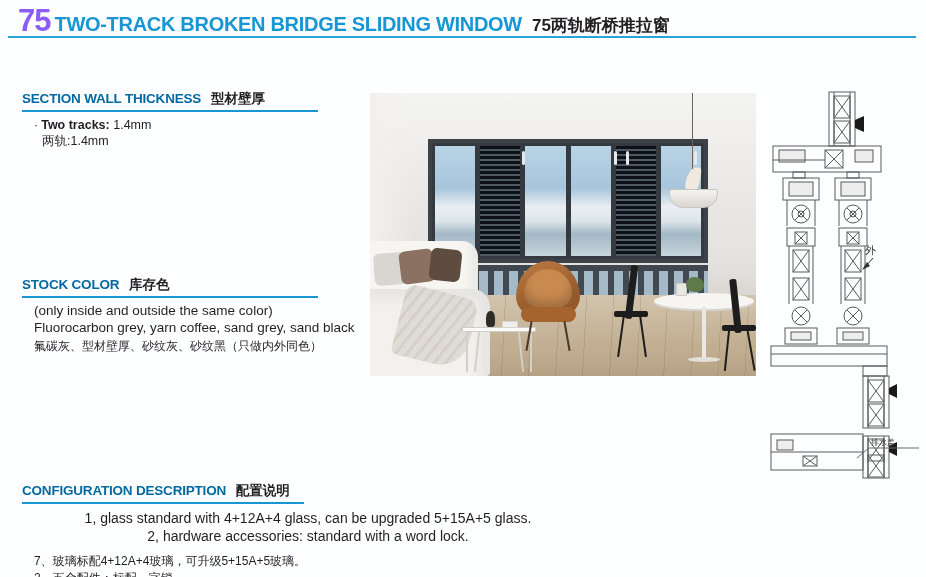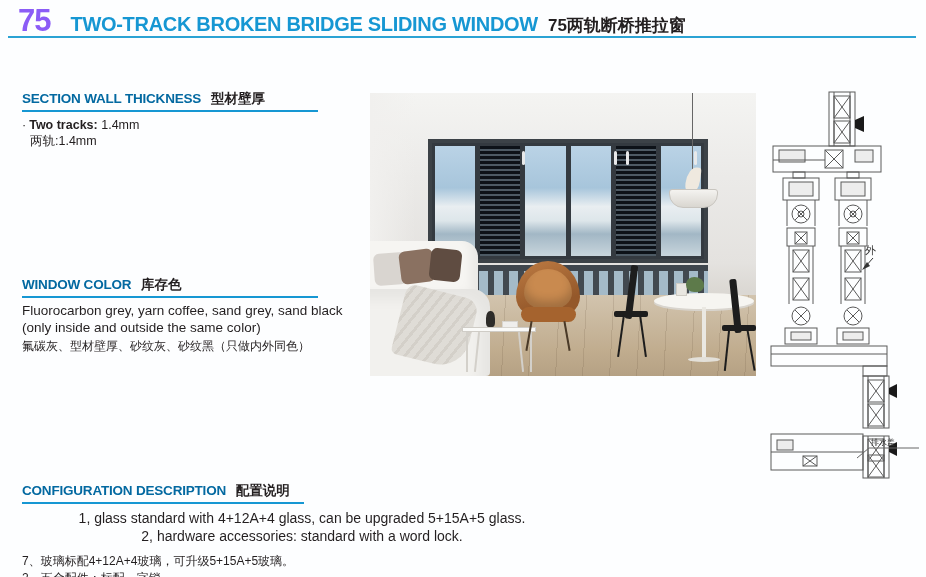--- a/index.html
+++ b/index.html
@@ -2,31 +2,31 @@
 <html><head>
 <meta charset="utf-8">
 <style>
   html,body{margin:0;padding:0;}
   .page{position:relative;width:926px;height:577px;background:#fdfeff;overflow:hidden;
         font-family:"Liberation Sans","DejaVu Sans",sans-serif;color:#231f20;}
 
   
   .header{position:absolute;left:18px;top:5px;display:flex;align-items:baseline;}
   .h-num{font-size:31px;font-weight:bold;color:#8b5cf6;letter-spacing:-1px;line-height:1;}
-  .h-en{font-size:20px;font-weight:bold;color:#1697d3;margin-left:20px;letter-spacing:-0.3px;}
+  .h-en{font-size:20px;font-weight:bold;color:#1697d3;margin-left:4px;letter-spacing:-0.3px;}
   .h-zh{font-size:17px;font-weight:600;color:#231f20;margin-left:10px;}
   .h-rule{position:absolute;left:8px;top:36px;width:908px;height:2px;background:#2ba3d4;}
 
   
   .sec{position:absolute;left:22px;width:340px;}
   .sec-head{font-size:13.5px;font-weight:bold;border-bottom:2px solid #1697d3;
             padding-bottom:2px;width:296px;}
   .sec-head .en{color:#0369a1;letter-spacing:-0.2px;}
   .sec-head .zh{color:#231f20;margin-left:6px;}
-  .sec-body{margin-top:5px;font-size:12.5px;line-height:1.3;color:#231f20;}
+  .sec-body{margin-top:5px;font-size:12.5px;line-height:1.3;color:#231f20;margin-left:12px;}
   .bullet{margin-left:-8px;margin-right:3px;color:#231f20;}
   .b{font-weight:bold;}
   .en-line{font-size:13.5px;line-height:1.25;}
   .zh-line{font-size:12px;line-height:1.5;}
   .cfg-en{font-size:14px;line-height:1.3;text-align:center;}
   .cfg-zh{font-size:12px;line-height:1.4;margin-top:8px;}
   .cfg-head{width:282px;}
 
   
   .photo{position:absolute;left:370px;top:93px;width:386px;height:283px;overflow:hidden;
@@ -114,26 +114,26 @@
       <div>
         <span class="bullet">·</span><span class="b">Two tracks:</span>
         <span>1.4mm</span>
       </div>
       <div>两轨:1.4mm</div>
     </div>
   </div>
 
   <div class="sec" style="top:276px;">
     <div class="sec-head">
-      <span class="en">WINDOW COLOR</span>
+      <span class="en">STOCK COLOR</span>
       <span class="zh">库存色</span>
     </div>
     <div class="sec-body">
+      <div class="en-line">(only inside and outside the same color)</div>
       <div class="en-line">Fluorocarbon grey, yarn coffee, sand grey, sand black</div>
-      <div class="en-line">(only inside and outside the same color)</div>
       <div class="zh-line">氟碳灰、型材壁厚、砂纹灰、砂纹黑（只做内外同色）</div>
     </div>
   </div>
 
   <div class="sec" style="top:482px;width:560px;">
     <div class="sec-head cfg-head">
       <span class="en">CONFIGURATION DESCRIPTION</span>
       <span class="zh">配置说明</span>
     </div>
     <div class="sec-body">

